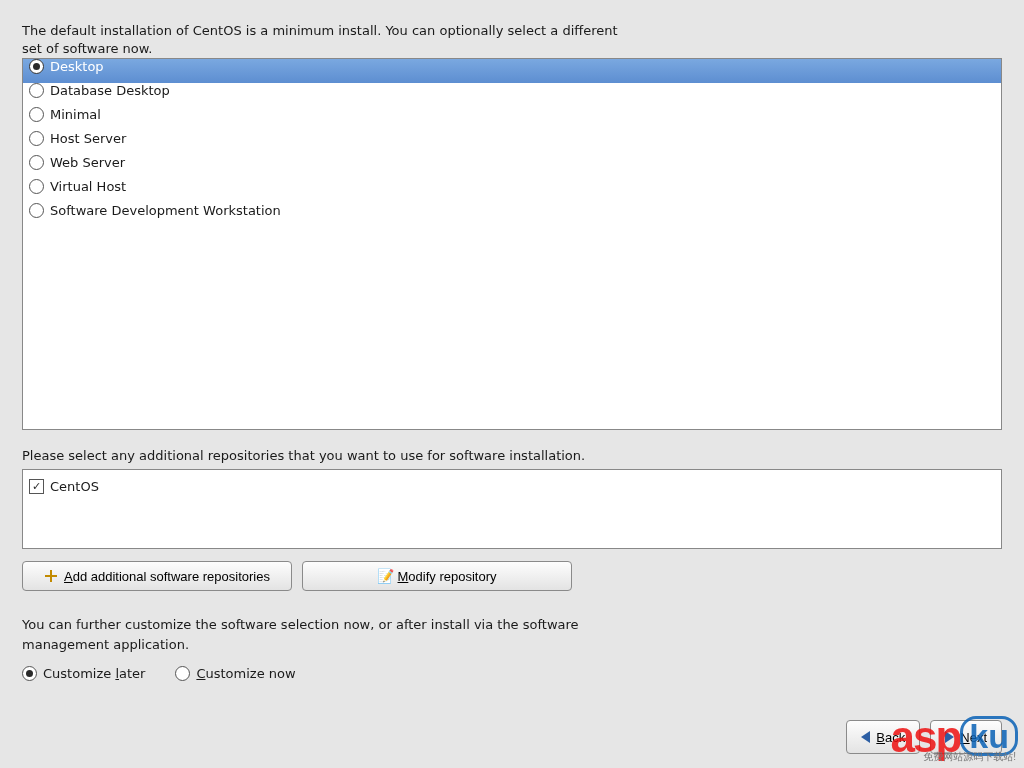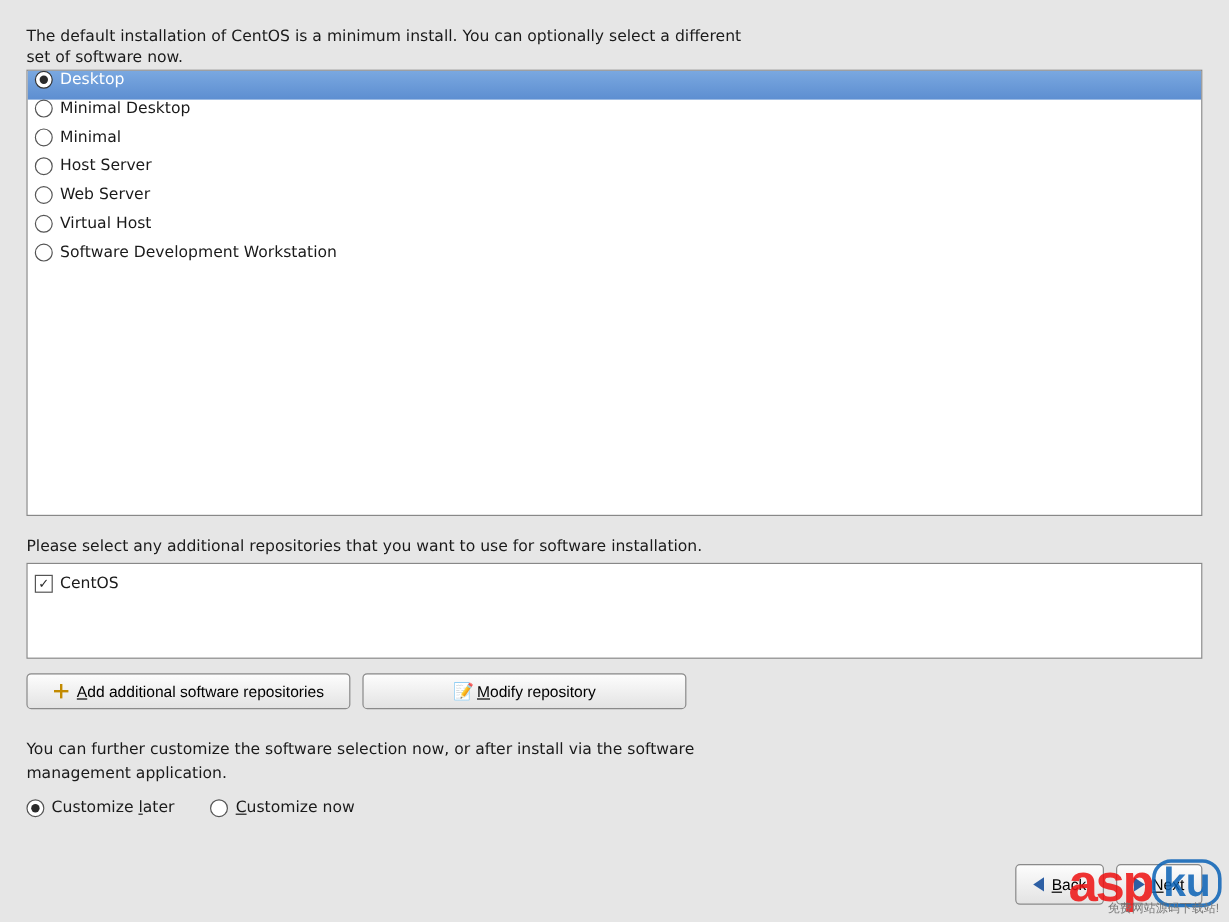--- a/index.html
+++ b/index.html
@@ -46,21 +46,21 @@
 
   <div class="intro">The default installation of CentOS is a minimum install. You can optionally select a different set of software now.</div>
 
   <div class="listbox">
     <div class="option-row selected">
       <span class="radio checked"></span>
       <span>Desktop</span>
     </div>
     <div class="option-row">
       <span class="radio"></span>
-      <span>Minimal Desktop</span>
+      <span>Database Desktop</span>
     </div>
     <div class="option-row">
       <span class="radio"></span>
       <span>Minimal</span>
     </div>
     <div class="option-row">
       <span class="radio"></span>
       <span>Host Server</span>
     </div>
     <div class="option-row">

